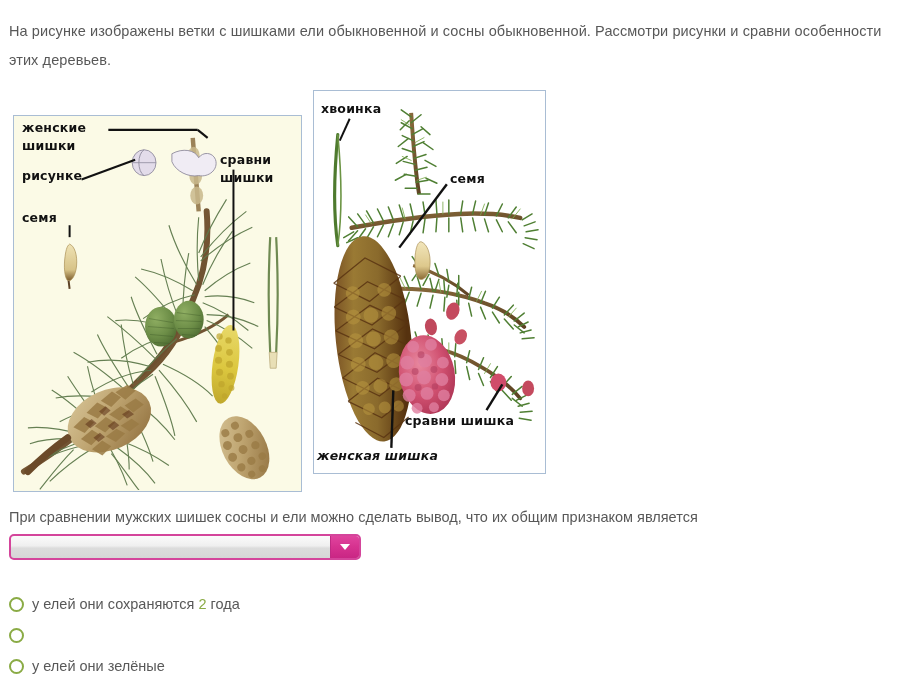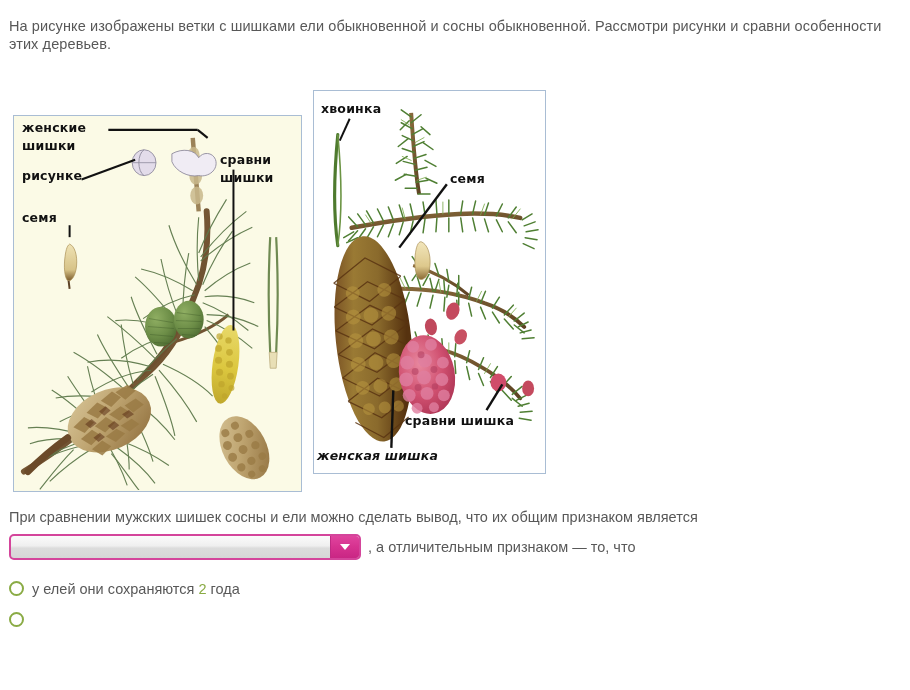--- a/index.html
+++ b/index.html
@@ -17,21 +17,21 @@
     overflow: hidden;
   }
 
   
   .intro {
     position: absolute;
     left: 9px;
     top: 17px;
     width: 880px;
     font-size: 14.5px;
-    line-height: 18px;
+    line-height: 29px;
     color: #585858;
     letter-spacing: 0.1px;
   }
 
   
   .figures {
     position: absolute;
     left: 0;
     top: 96px;
   }
@@ -132,21 +132,21 @@
 
   
   .options {
     position: absolute;
     left: 9px;
     top: 581px;
     width: 600px;
   }
   .option {
     display: flex;
-    align-items: flex-start;
+    align-items: flex-end;
     height: 31px;
     font-size: 14.5px;
     color: #585858;
   }
   .radio {
     width: 15px;
     height: 15px;
     border-radius: 50%;
     border: 2px solid #8aab45;
     box-sizing: border-box;
@@ -570,28 +570,31 @@
 
 <div class="q-line1">При сравнении мужских шишек сосны и ели можно сделать вывод, что их общим признаком является</div>
 
 <div class="q-row2">
   <div class="dropdown">
     <div class="dd-value" title=""></div>
     <div class="dd-button">
       <span class="dd-arrow"></span>
     </div>
   </div>
-  <span class="q-tail">, а отличительным признаком — то, что</span>
 </div>
 
 <div class="options">
 
   <label class="option">
     <span class="radio"></span>
     <span class="opt-text"><span>у елей они сохраняются </span><span class="accent">2</span><span> года</span></span>
   </label>
 
   <label class="option">
     <span class="radio"></span>
   </label>
 
+  <label class="option">
+    <span class="radio"></span>
+    <span class="opt-text">у елей они зелёные</span>
+  </label>
 
 </div>
 
 </body></html>

